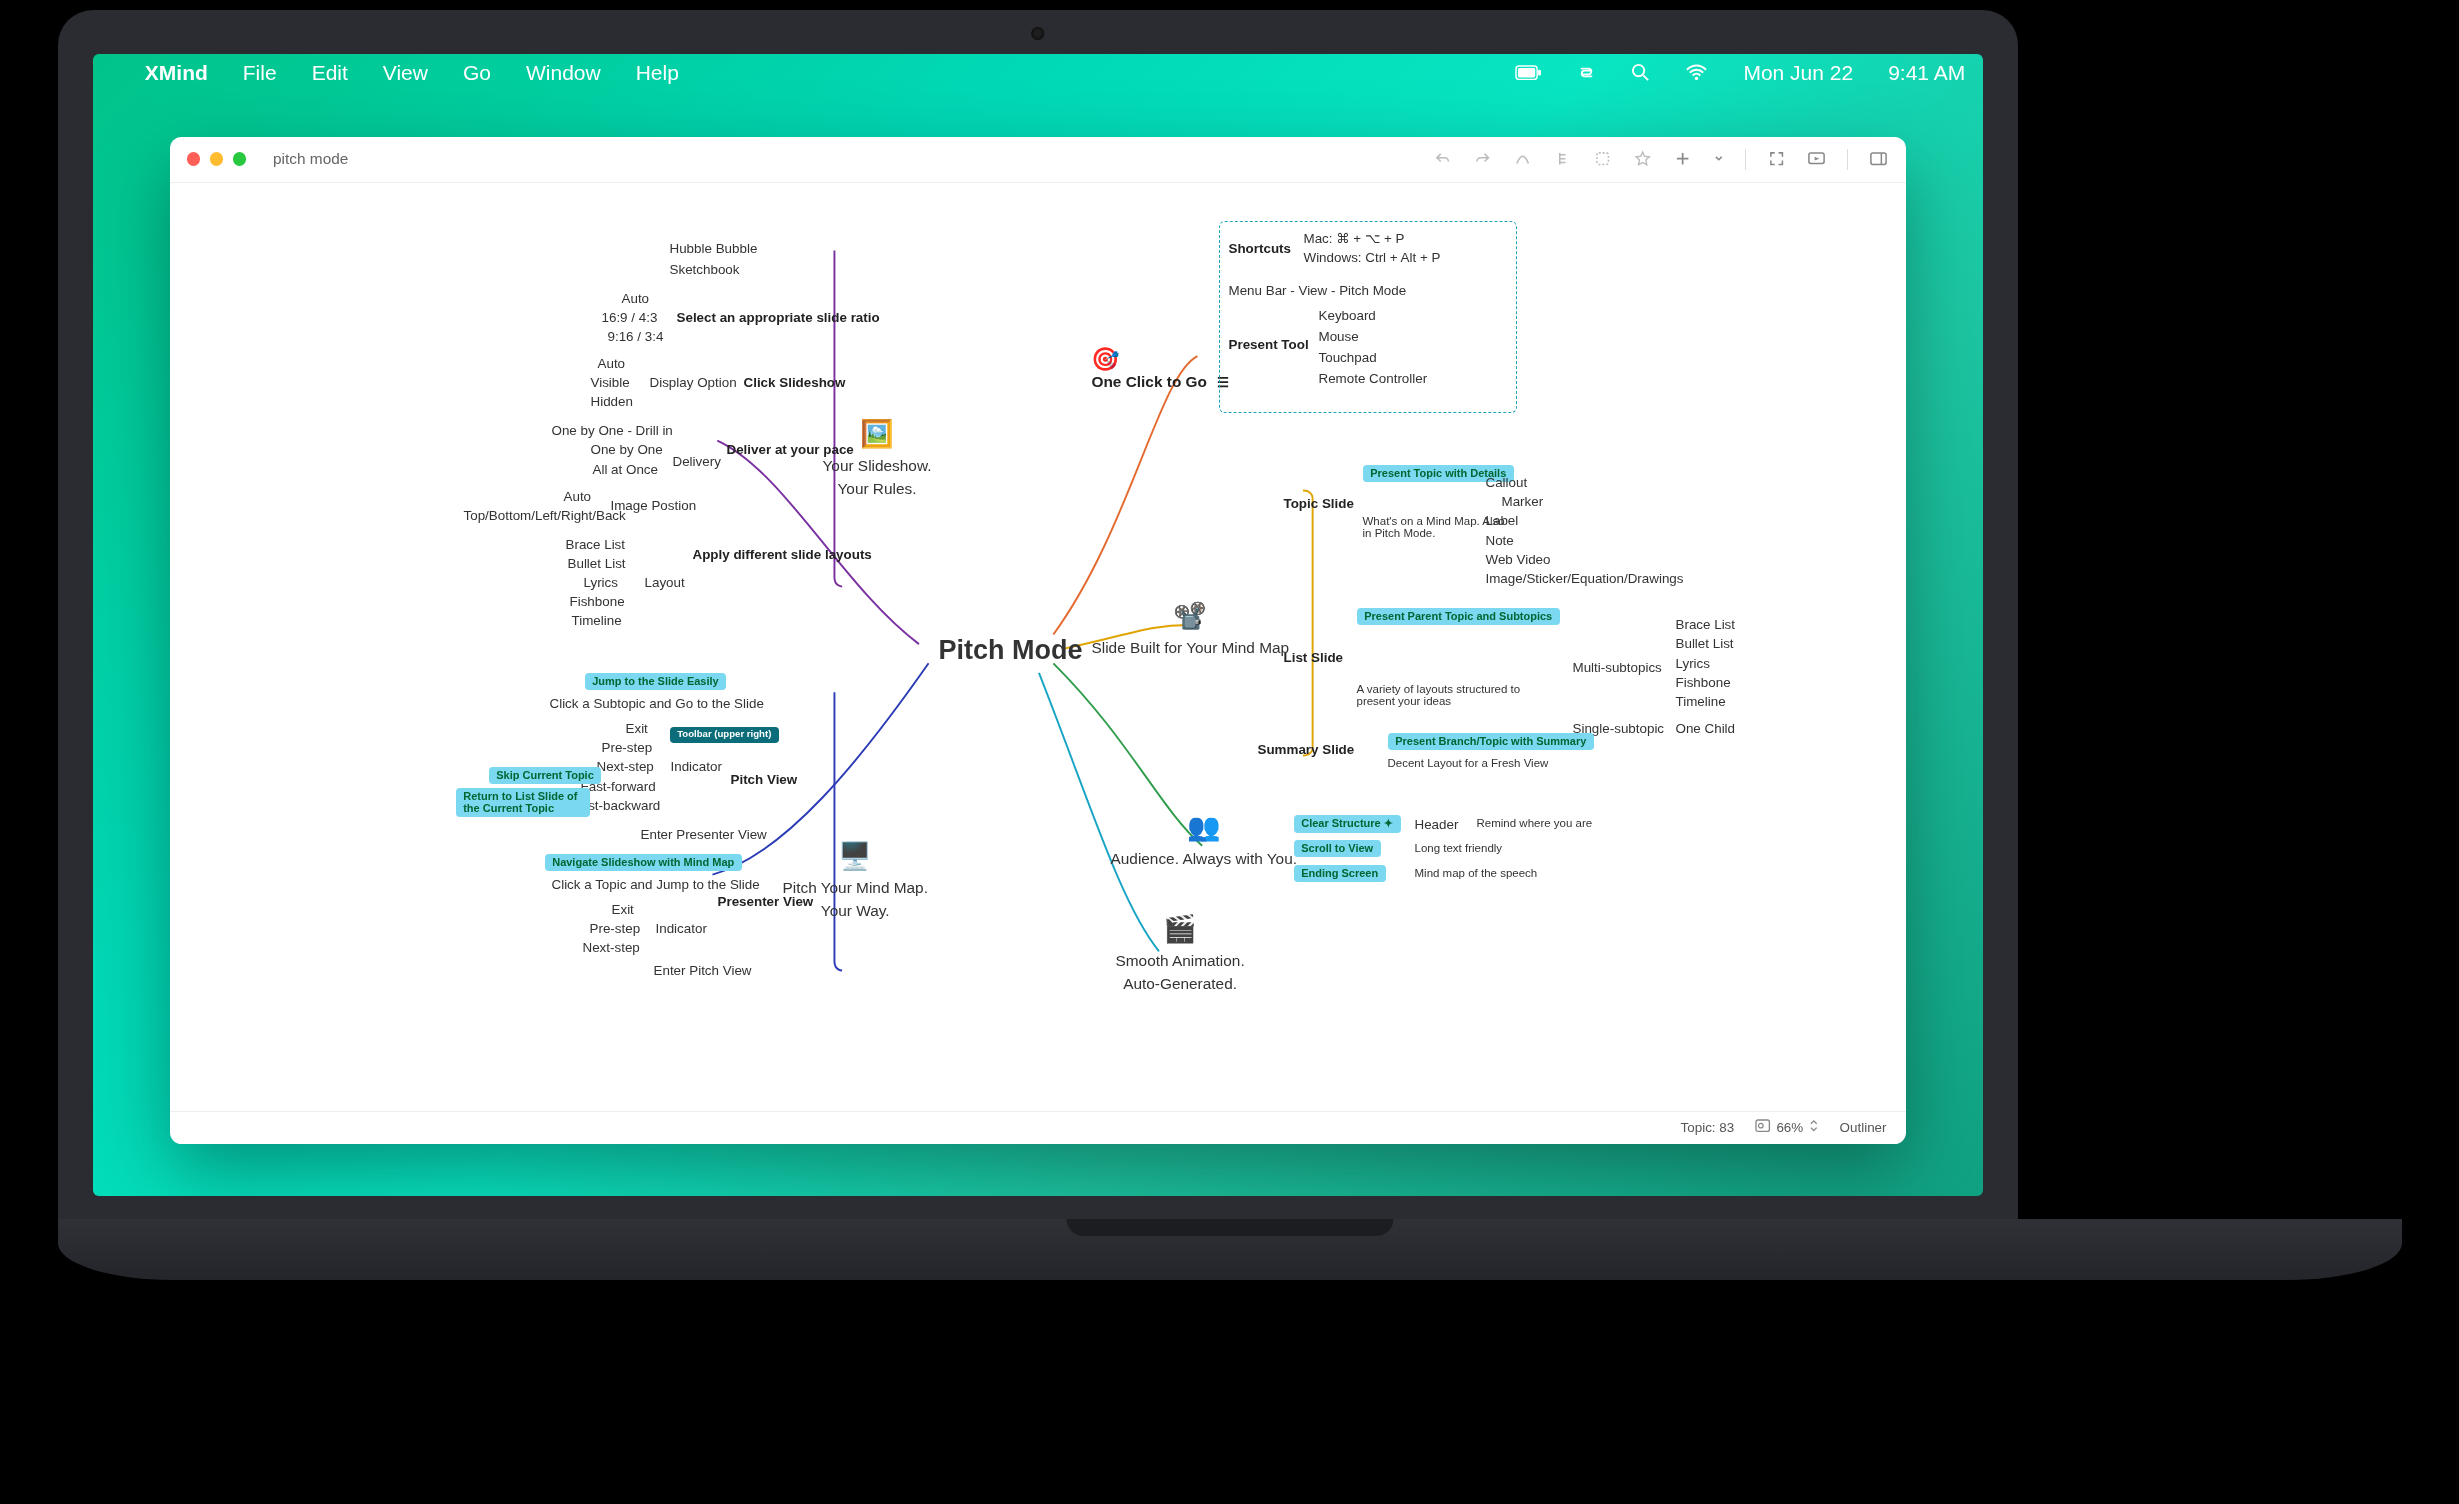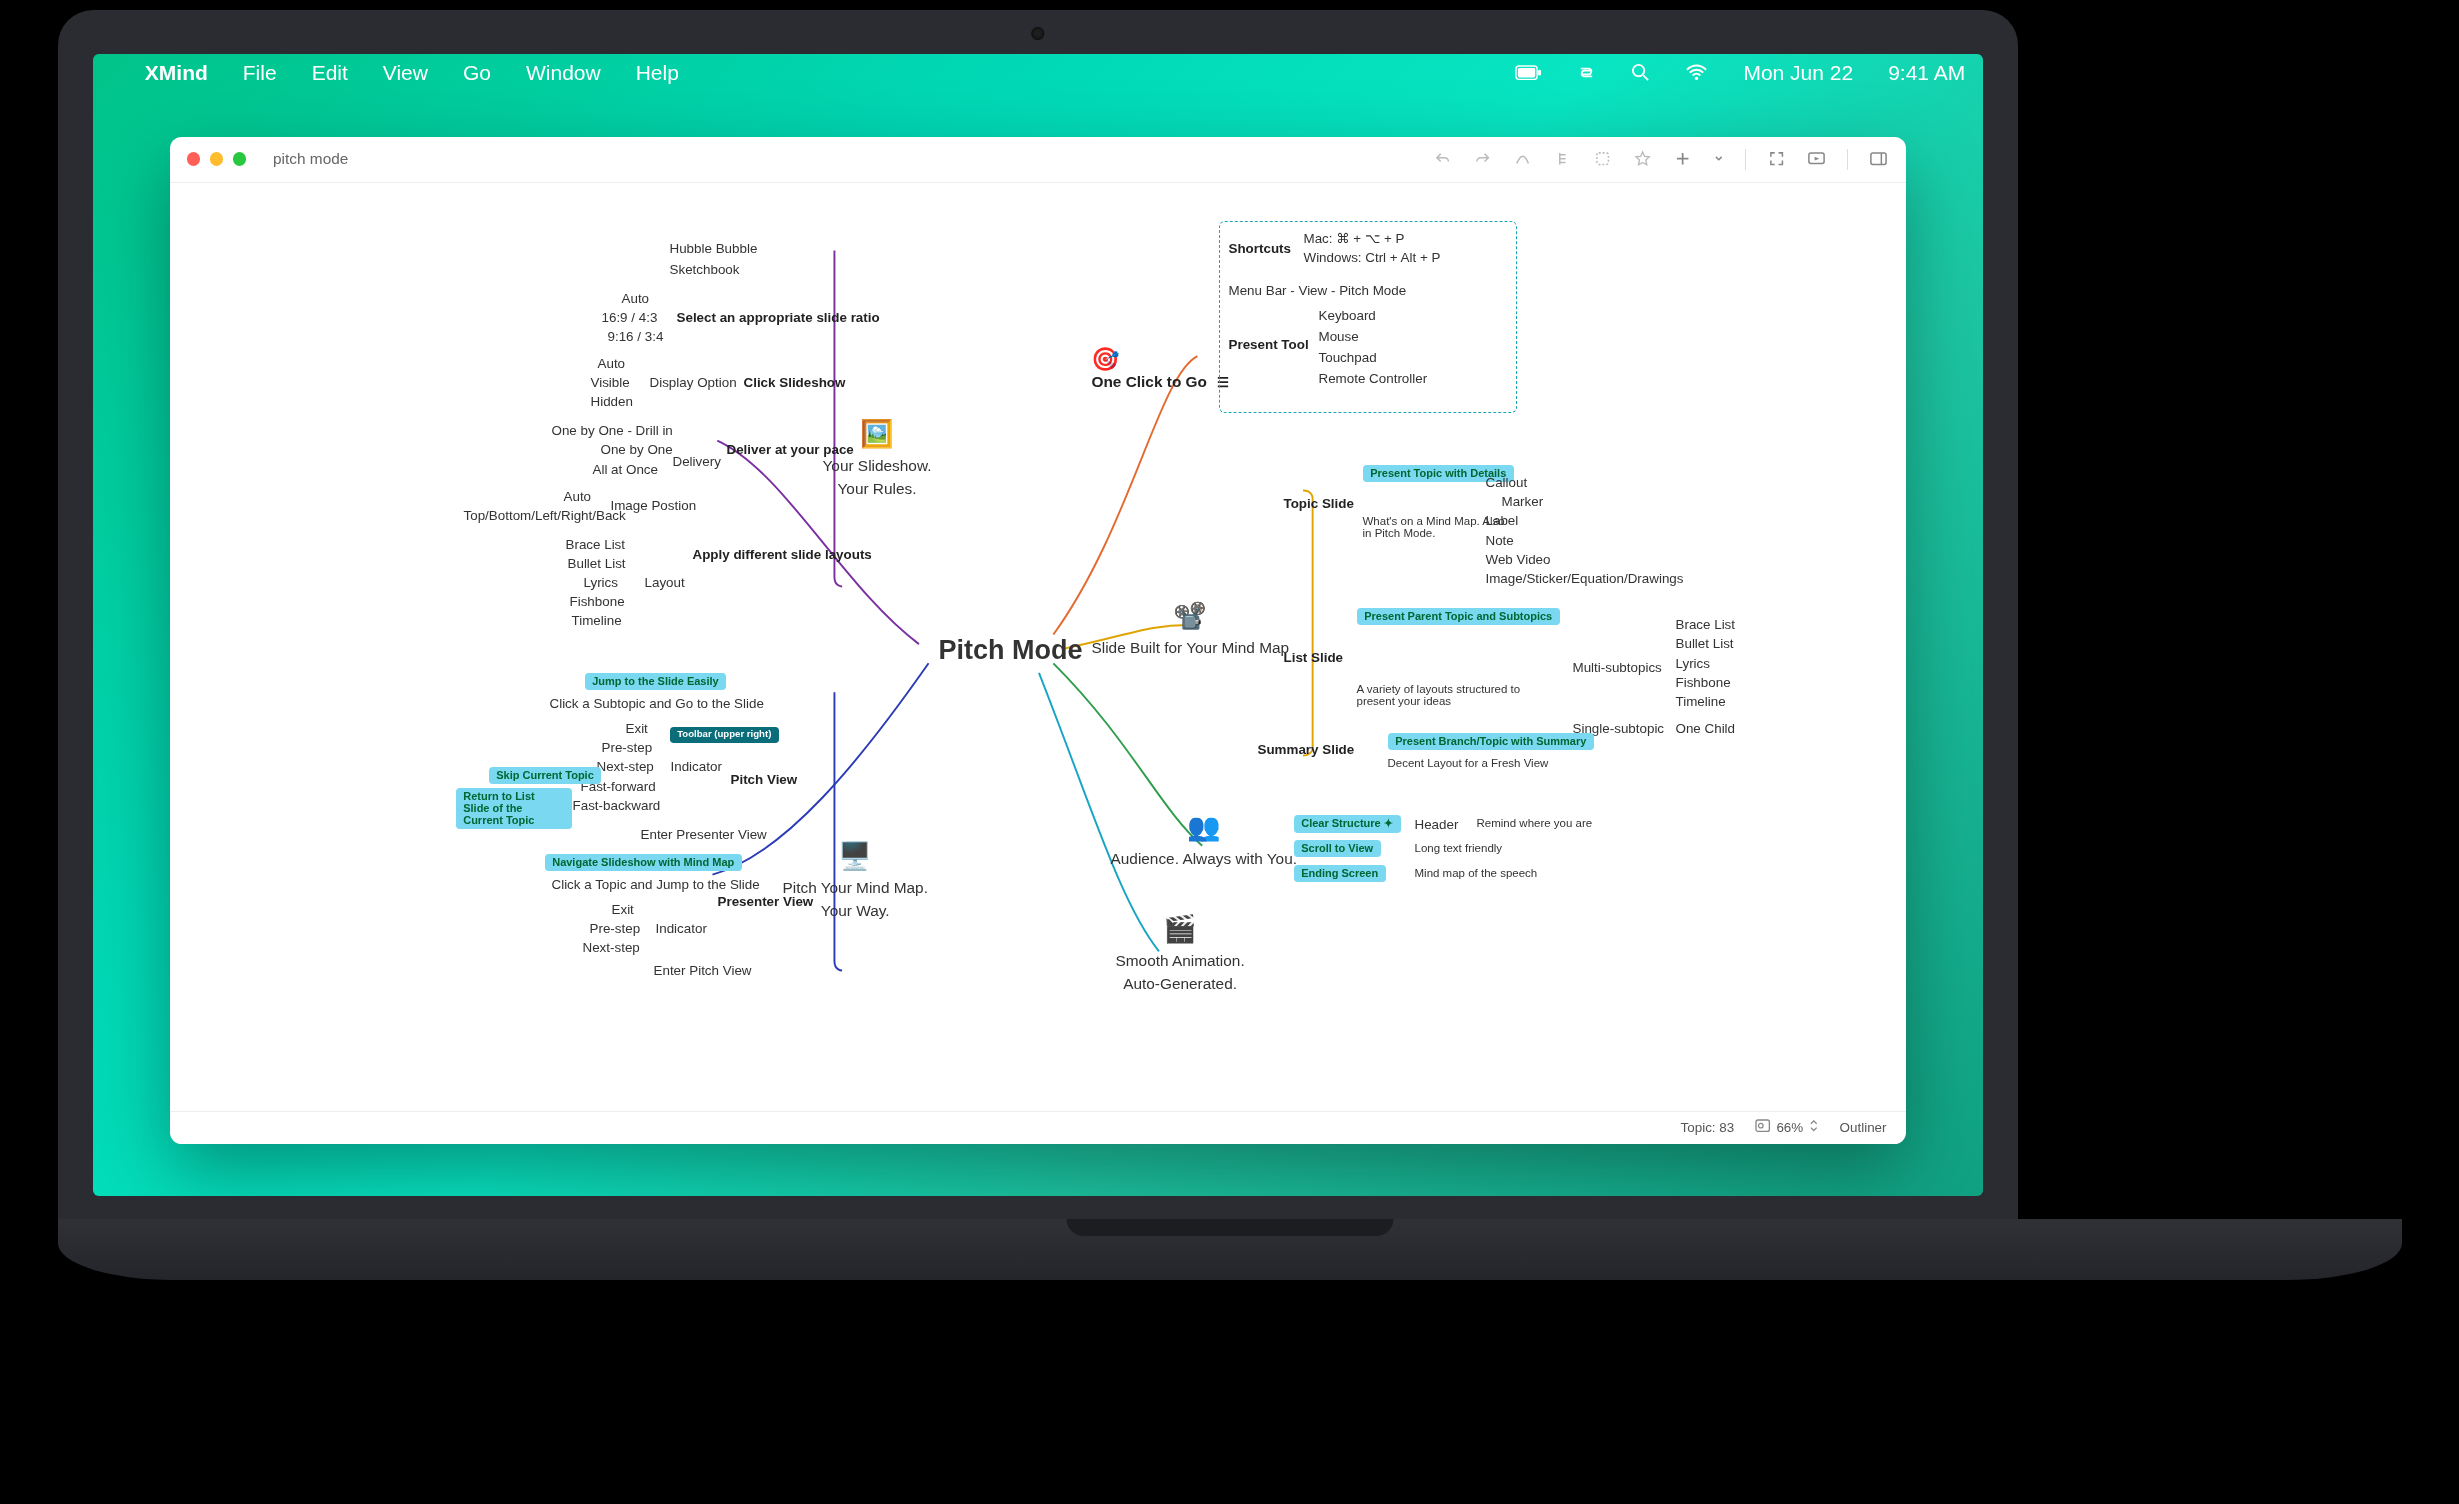--- a/index.html
+++ b/index.html
@@ -221,21 +221,21 @@
           <div class="node" style="left:438px; top:146px;">9:16 / 3:4</div>
           <div class="node bold" style="left:507px; top:127px;">Select an appropriate slide ratio</div>
 
           <div class="node" style="left:428px; top:173px;">Auto</div>
           <div class="node" style="left:421px; top:192px;">Visible</div>
           <div class="node" style="left:421px; top:211px;">Hidden</div>
           <div class="node" style="left:480px; top:192px;">Display Option</div>
           <div class="node bold" style="left:574px; top:192px;">Click Slideshow</div>
 
           <div class="node" style="left:382px; top:240px;">One by One - Drill in</div>
-          <div class="node" style="left:421px; top:259px;margin-left:10px;">One by One</div>
+          <div class="node" style="left:421px; top:259px;">One by One</div>
           <div class="node" style="left:423px; top:279px;">All at Once</div>
           <div class="node" style="left:503px; top:259px;margin-top:12px;">Delivery</div>
           <div class="node bold" style="left:557px; top:259px;">Deliver at your pace</div>
 
           <div class="node" style="left:394px; top:306px;">Auto</div>
           <div class="node" style="left:294px; top:325px;">Top/Bottom/Left/Right/Back</div>
           <div class="node" style="left:441px; top:315px;">Image Postion</div>
 
           <div class="node" style="left:396px; top:354px;">Brace List</div>
           <div class="node" style="left:398px; top:373px;">Bullet List</div>
@@ -257,21 +257,21 @@
           <div class="node" style="left:456px; top:538px;">Exit</div>
           <div class="node" style="left:432px; top:557px;">Pre-step</div>
           <div class="node" style="left:427px; top:576px;">Next-step</div>
           <div class="node" style="left:411px; top:596px;">Fast-forward</div>
           <div class="node" style="left:403px; top:615px;">Fast-backward</div>
           <div class="node tag-dark" style="left:500px; top:544px; font-size:9.6px; line-height:1.1;">Toolbar (upper right)</div>
           <div class="node" style="left:501px; top:576px;">Indicator</div>
           <div class="node bold" style="left:561px; top:576px;margin-top:13px;">Pitch View</div>
 
           <div class="node tag" style="left:319px; top:584px;">Skip Current Topic</div>
-          <div class="node tag" style="left:286px; top:605px; white-space: normal; width:116px;">Return to List Slide of the Current Topic</div>
+          <div class="node tag" style="left:286px; top:605px; white-space: normal; width:134px;">Return to List Slide of the Current Topic</div>
 
           <div class="node" style="left:471px; top:644px;">Enter Presenter View</div>
 
           <div class="node tag" style="left:375px; top:671px;">Navigate Slideshow with Mind Map</div>
           <div class="node" style="left:382px; top:694px;">Click a Topic and Jump to the Slide</div>
 
           <div class="node" style="left:442px; top:719px;">Exit</div>
           <div class="node" style="left:420px; top:738px;">Pre-step</div>
           <div class="node" style="left:413px; top:757px;">Next-step</div>
           <div class="node" style="left:486px; top:738px;">Indicator</div>

